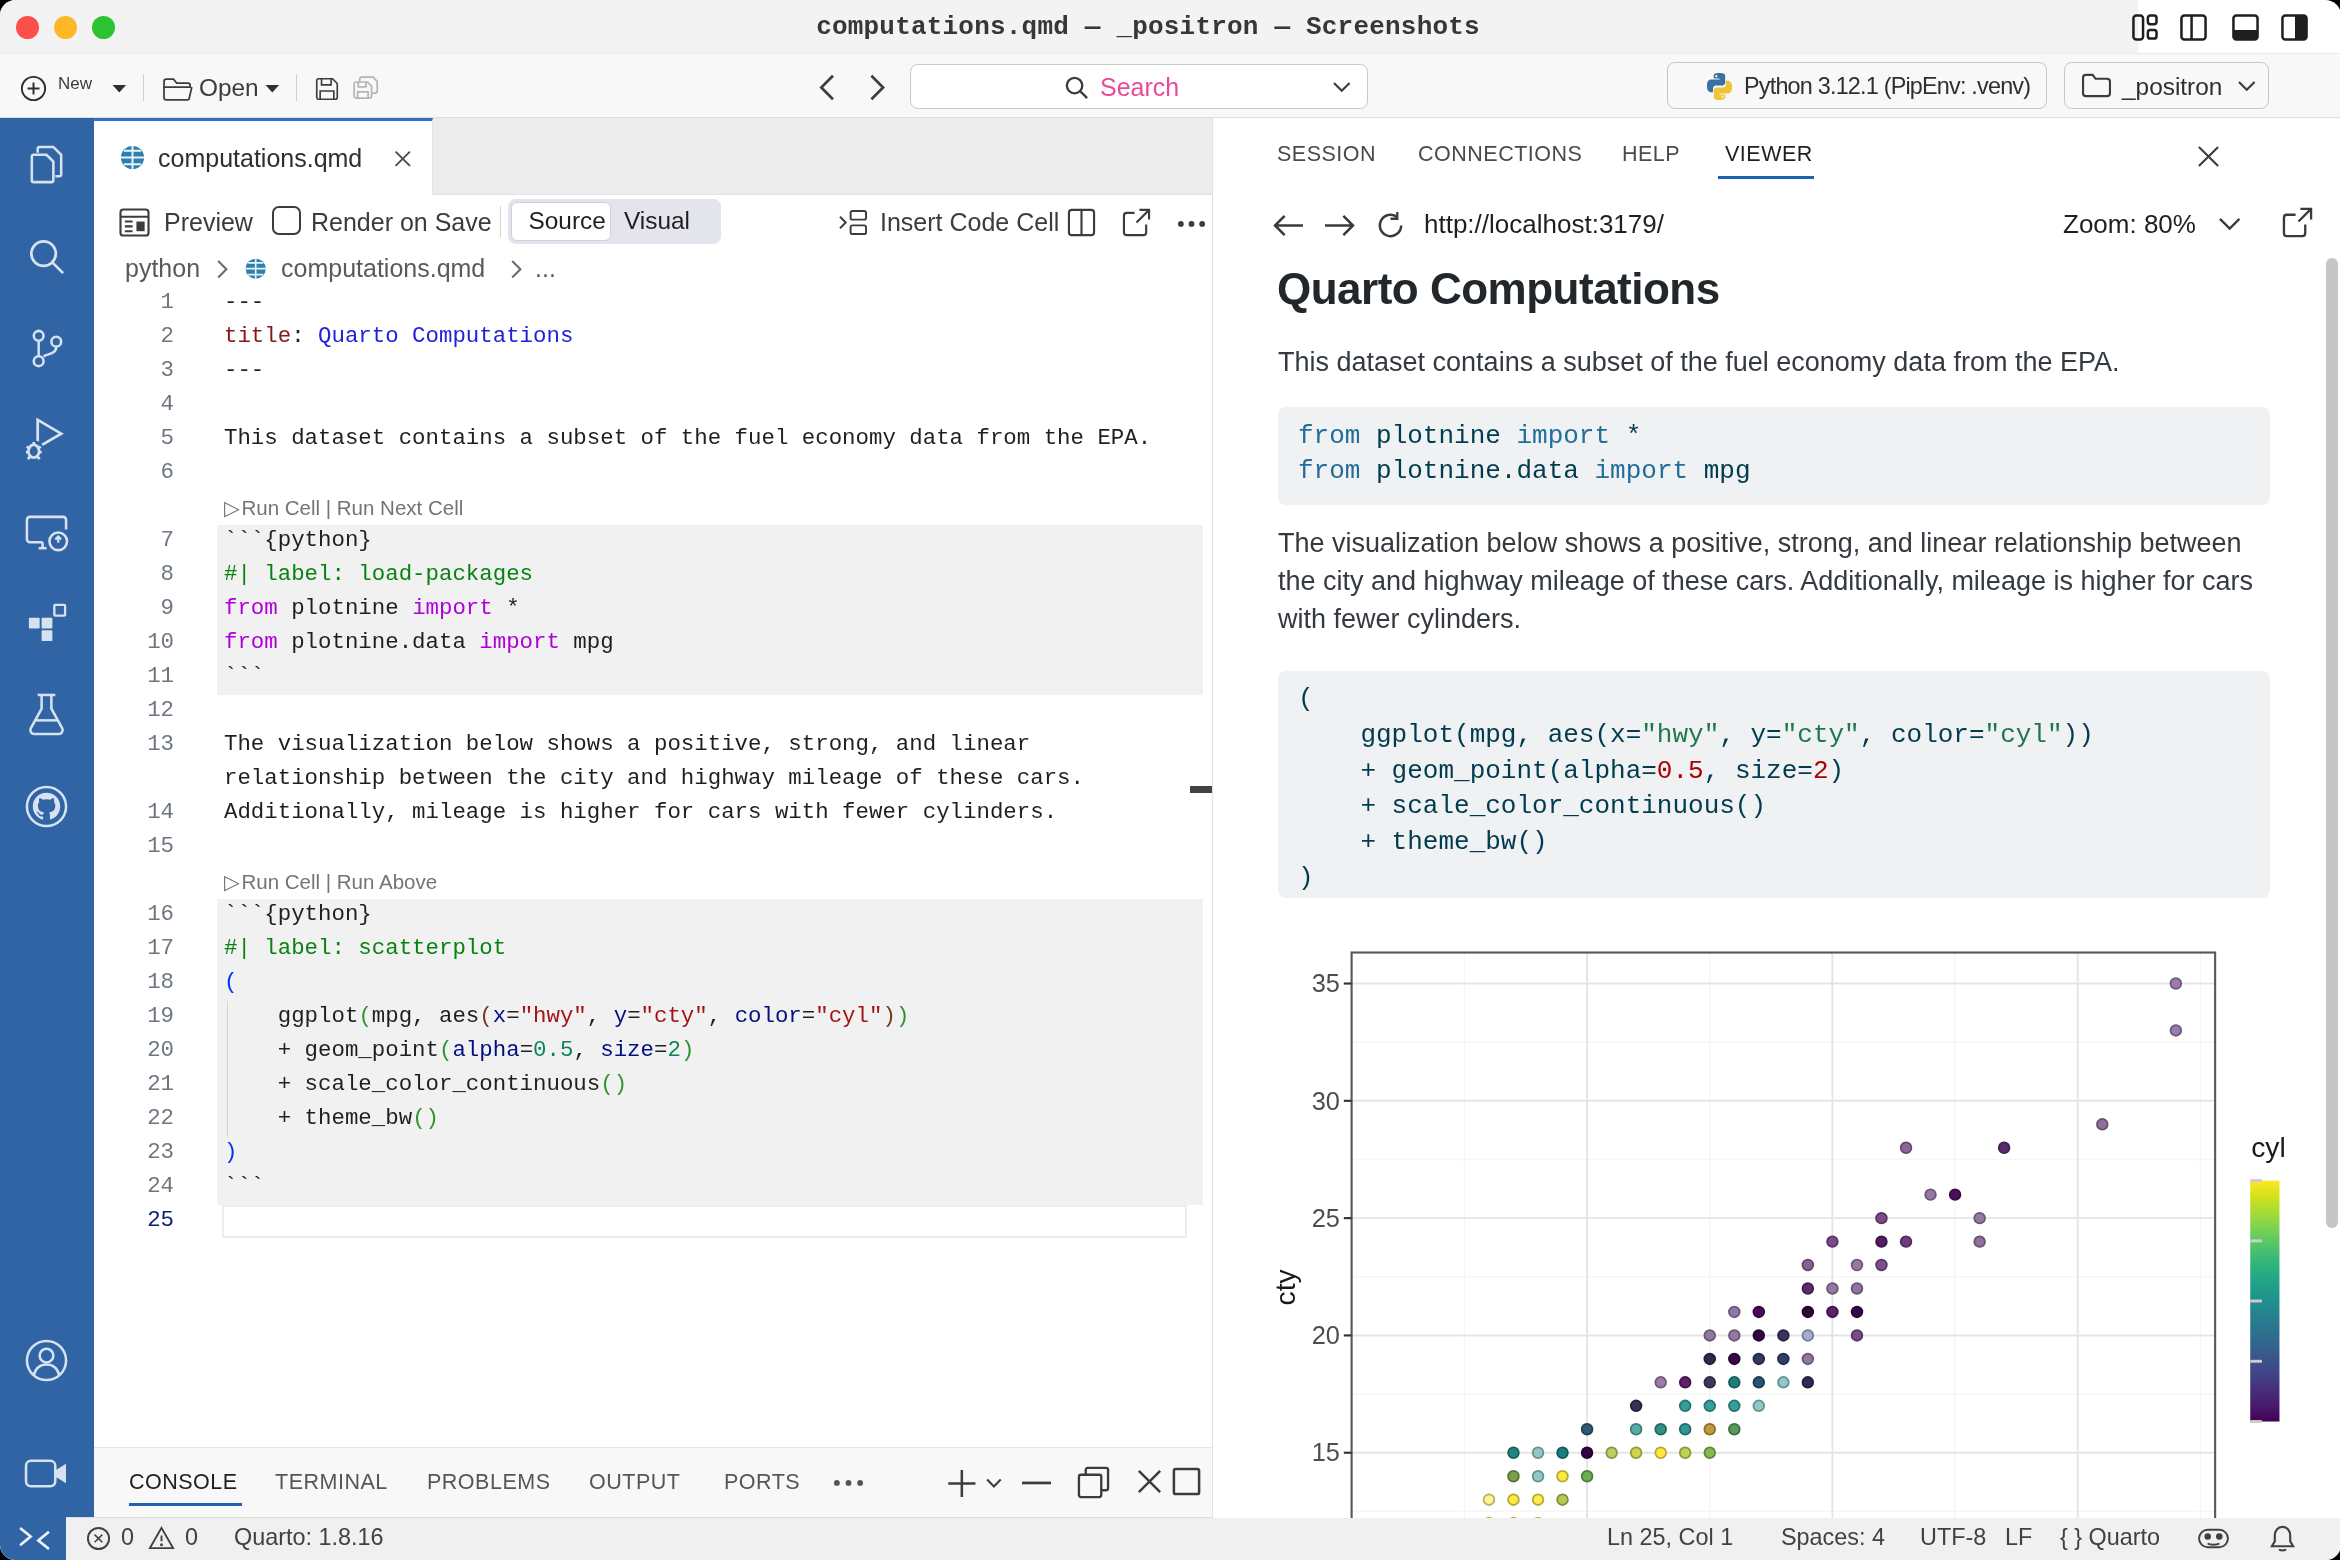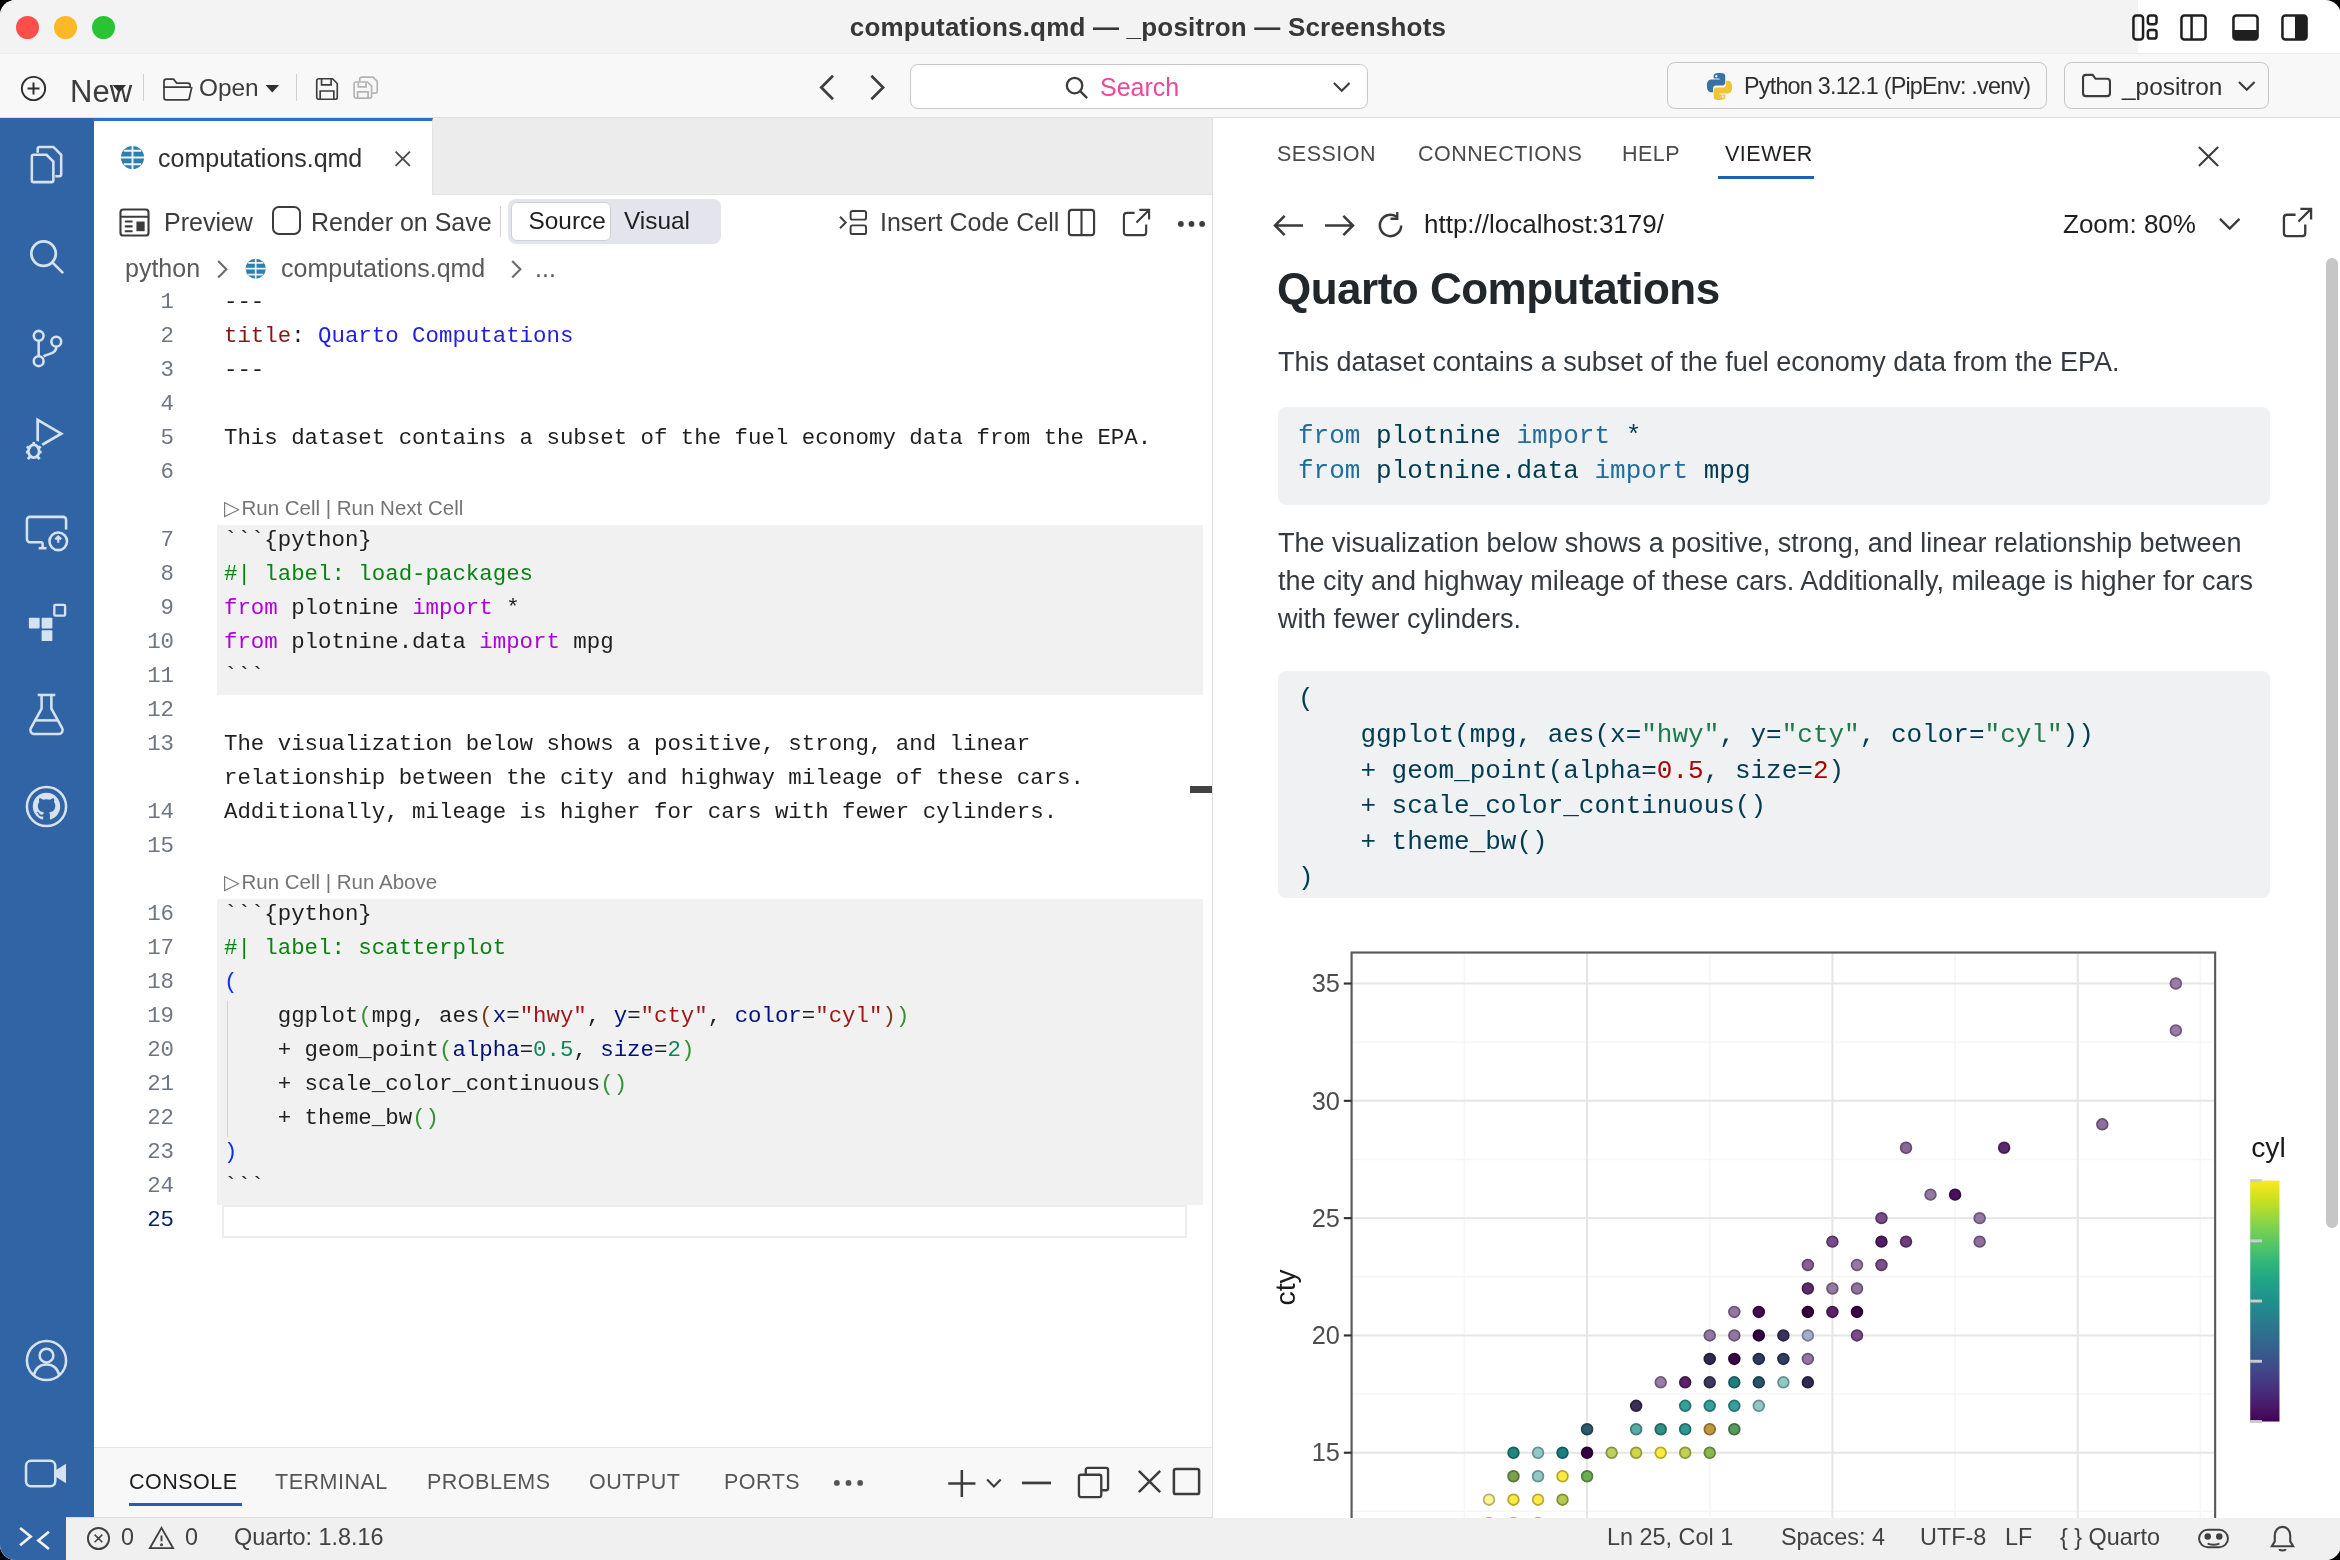--- a/index.html
+++ b/index.html
@@ -1,18 +1,18 @@
 <!DOCTYPE html>
 <html><head><meta charset="utf-8">
 <style>
 * { margin:0; padding:0; box-sizing:border-box; }
 html,body { width:2341px; height:1560px; background:#000; font-family:"Liberation Sans", sans-serif; }
 #win { position:absolute; left:0; top:0; width:2341px; height:1560px; border-radius:15.6px; overflow:hidden; background:#fff; }
 .abs { position:absolute; }
-#titlebar { left:0; top:0; width:2138px; height:53px; background:#f3f3f3; }
+#titlebar { left:0; top:0; width:2138px; height:53px; background:#f3f3f3;font-family:Liberation Mono, monospace; }
 #toolbar { left:0; top:53px; width:2341px; height:65px; background:#f8f8f8; border-top:1px solid #ebebeb; border-bottom:1px solid #dedede; }
 .tl { border-radius:50%; width:23.4px; height:23.4px; top:15.6px; }
 #wtitle { top:11.7px; width:2296px; text-align:center; font-size:26px; color:#373737; font-weight:600; letter-spacing:0.2px;}
 .tbtxt { font-size:25px; color:#3c3c3c; }
 #searchbox { left:910px; top:9.8px; width:458px; height:45px; background:#fff; border:1px solid #c9c9c9; border-radius:7.8px; }
 #pybtn, #posbtn { top:7.8px; height:47px; border:1px solid #c5c5c5; border-radius:7.8px; }
 #pybtn { left:1667px; width:380px; }
 #posbtn { left:2064px; width:205px; }
 #actbar { left:0; top:118px; width:94px; height:1399px; background:#3064a5; }
 #remote { left:0; top:1518px; width:66px; height:42px; background:#3064a5; }
@@ -67,21 +67,21 @@
     <rect x="1.5" y="1.5" width="25" height="25" rx="3"></rect>
         <path d="M14.5 2 h9 a3 3 0 0 1 3 3 v18 a3 3 0 0 1-3 3 h-9 z" fill="#1f1f1f" stroke="none"></path>
   </svg>
 </div>
 <div class="abs" id="toolbar">
   <svg class="abs" style="left:19.5px; top:20.5px;" width="27" height="27" viewBox="0 0 36 36" fill="none" stroke="#2f2f2f" stroke-width="2.6">
         <circle cx="18" cy="18" r="15.5"></circle>
         <line x1="18" y1="10" x2="18" y2="26"></line>
         <line x1="10" y1="18" x2="26" y2="18"></line>
       </svg>
-  <div class="abs tbtxt" style="left:58px; top:19.5px; font-size:31px;margin-left:12px;">New</div>
+  <div class="abs tbtxt" style="left:58px; top:19.5px; font-size:17px;">New</div>
   <svg class="abs" style="left:111px; top:29px;" width="16.6" height="11.7" viewBox="0 0 22 14" fill="#2f2f2f">
         <path d="M2 2 L11 12 L20 2 Z"></path>
       </svg>
   <div class="abs" style="left:143px; top:19.5px; width:1px; height:27px; background:#cfcfcf;"></div>
   <svg class="abs" style="left:161px; top:21.5px;" width="33" height="27" viewBox="0 0 40 34" fill="none" stroke="#3c3c3c" stroke-width="2.2">
         <path d="M3 7 a3 3 0 0 1 3-3 h9 l4 5 h14 a3 3 0 0 1 3 3 v2 H3 z"></path>
         <path d="M3 14 v13 a3 3 0 0 0 3 3 h26 a3 3 0 0 0 3-3 l3-13"></path>
       </svg>
   <div class="abs tbtxt" style="left:199px; top:19.5px; font-size:24.4px;">Open</div>
   <svg class="abs" style="left:264px; top:29px;" width="16.6" height="11.7" viewBox="0 0 22 14" fill="#2f2f2f">

